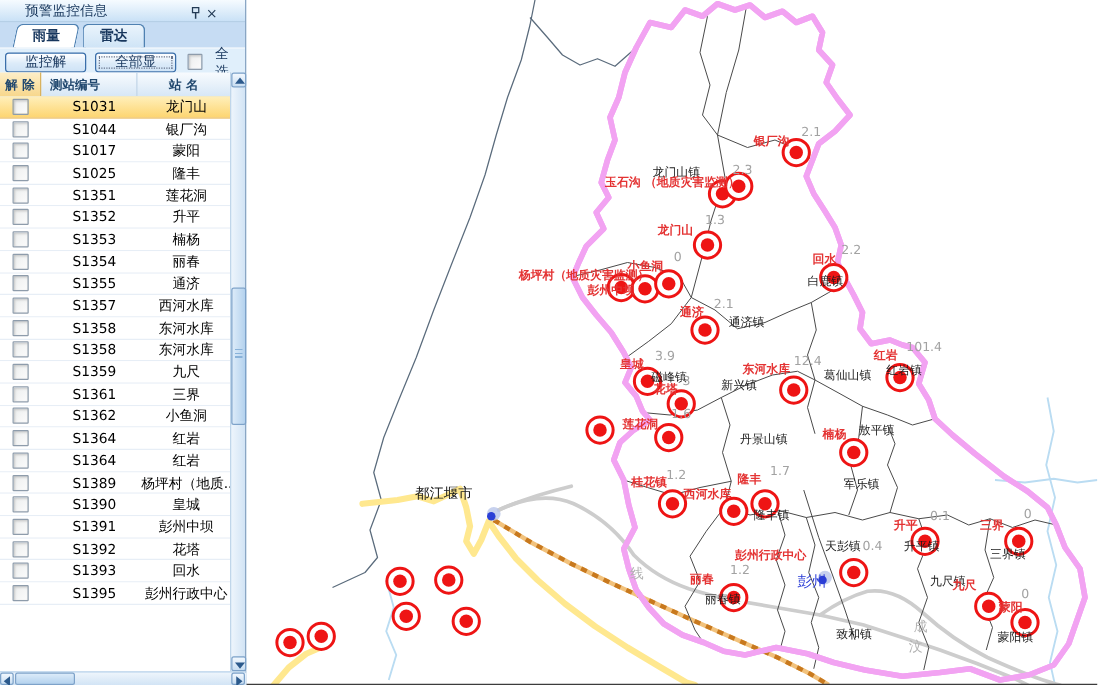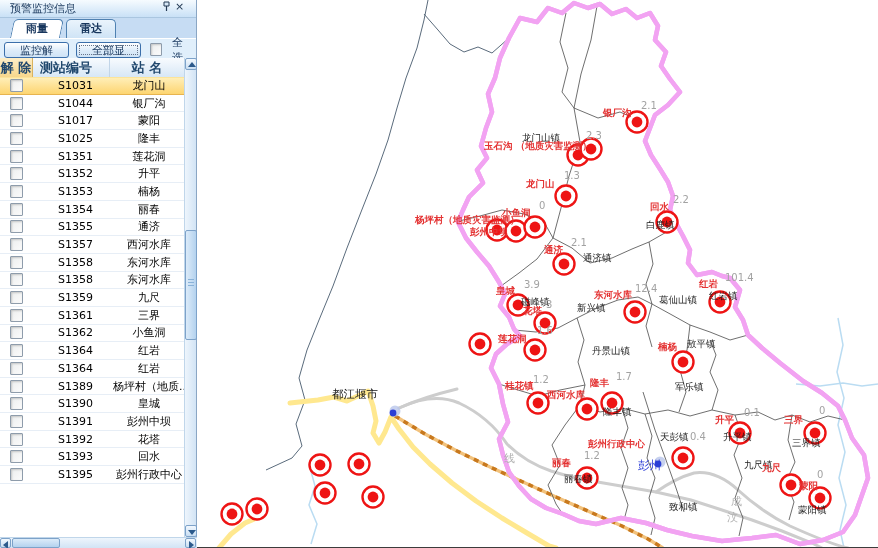--- a/index.html
+++ b/index.html
@@ -2,21 +2,21 @@
 <html><head>
 <meta charset="utf-8">
 <style>
   html,body{margin:0;padding:0;}
   body{width:878px;height:548px;position:relative;overflow:hidden;
        font-family:"DejaVu Sans",sans-serif;background:#fff;}
   
   .panel{position:absolute;left:0;top:0;width:197px;height:548px;background:#d8eafc;
          border-right:1px solid #8aa6c4;box-sizing:border-box;}
   .titlebar{height:17px;background:linear-gradient(#f6fbff,#c9e1f6);
-            display:flex;align-items:flex-start;padding:0 10px;border-bottom:1px solid #aac6e0;}
+            display:flex;align-items:flex-end;padding:0 20px;border-bottom:1px solid #aac6e0;}
   .titlebar .title{flex:1;font-size:11px;color:#18375c;line-height:17px;}
   .tb-ico{width:13px;height:13px;display:flex;align-items:center;justify-content:center;
           font-size:11px;color:#243b55;cursor:pointer;}
   .tabs{height:20px;background:#c6dcf3;display:flex;align-items:flex-end;padding-left:12px;gap:4px;
         border-bottom:1px solid #fff;}
   .tab{font-size:11px;font-weight:bold;color:#17365d;padding:1px 13px 2px 13px;
        border:1px solid #4f81b1;border-bottom:none;border-radius:5px 5px 0 0;
        background:linear-gradient(#eaf4fc,#cfe4f6);}
   .tab.active{background:#fff;transform:skewX(-12deg);}
   .tab.active span{display:inline-block;transform:skewX(12deg);}
@@ -26,21 +26,21 @@
        border:1px solid #3b6faa;border-radius:3px;cursor:pointer;
        background:linear-gradient(#ffffff,#dcebf9 55%,#cfe3f6);}
   .btn.focused{outline:1px dotted #67748a;outline-offset:-4px;}
   .chk-wrap{display:flex;align-items:center;gap:10px;margin-left:2px;}
   .cb{width:11px;height:11px;border:1px solid #8e9cab;border-radius:1px;display:inline-block;
       background:linear-gradient(135deg,#eceeee,#fbfbfb);box-shadow:inset 1px 1px 2px rgba(0,0,0,.18);}
   .chk-label{font-size:11px;color:#17365d;}
   
   .thead{position:absolute;left:0;top:58px;width:185px;height:19px;display:flex;
          background:linear-gradient(#f8fbfe,#d7e7f6);border-bottom:1px solid #9fbbd6;}
-  .th{font-size:13px;font-weight:bold;color:#21486e;display:flex;align-items:center;
+  .th{font-size:10px;font-weight:bold;color:#21486e;display:flex;align-items:center;
       border-right:1px solid #c2d5e8;box-sizing:border-box;}
   .th.release{width:33px;justify-content:center;
       background:linear-gradient(#fdeec8,#f7d78c);border-right:1px solid #d9b25e;}
   .th.code{width:77px;padding-left:7px;font-family:Liberation Serif, serif;}
   .th.name{flex:1;justify-content:center;}
   .rows{position:absolute;left:0;top:77px;width:185px;height:460px;background:#fff;overflow:hidden;}
   .row{height:17.7px;display:flex;align-items:center;border-bottom:1px solid #e7eef6;
        box-sizing:border-box;background:#fff;cursor:default;text-align:center;}
   .row.selected{background:linear-gradient(#ffeeb7,#fdd571);border-top:1px solid #fce49a;
        border-bottom:1px solid #e7b44f;}

